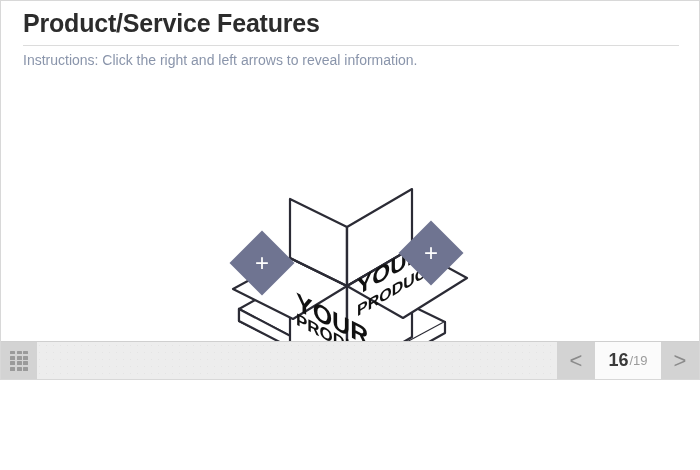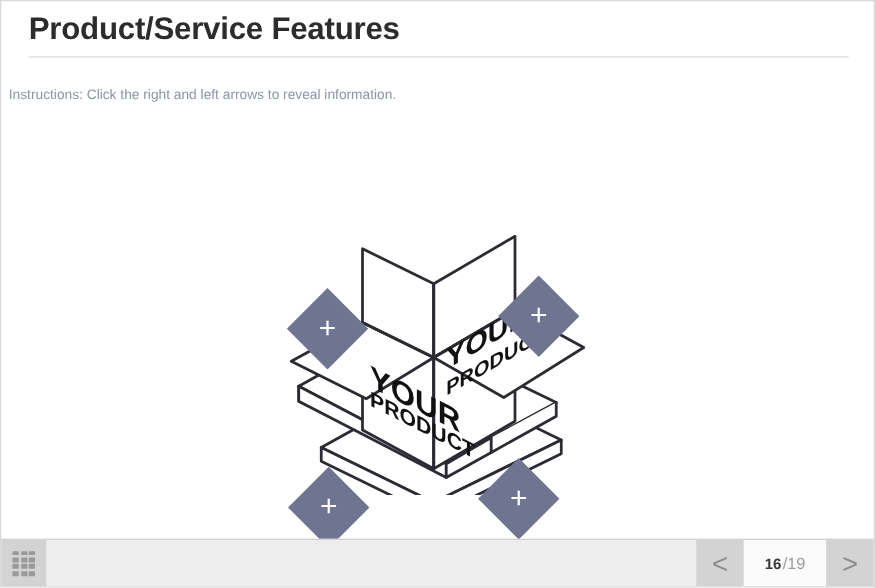--- a/index.html
+++ b/index.html
@@ -9,21 +9,21 @@
   }
   body {
     width: 700px;
     height: 470px;
     font-family: "Liberation Sans", sans-serif;
     overflow: hidden;
   }
   #slide {
     position: relative;
     width: 700px;
-    height: 470px;
+    height: 380px;
     box-sizing: border-box;
     border: 1px solid #d8d8d8;
     background: #ffffff;
     overflow: hidden;
   }
 
   
   #header {
     position: absolute;
     left: 0; top: 0;
@@ -43,26 +43,25 @@
   #title-rule {
     position: absolute;
     left: 22px;
     top: 44px;
     width: 656px;
     height: 1px;
     background: #dcdcdc;
   }
   #instructions {
     position: absolute;
-    left: 6px;
+    left: 22px;
     top: 51px;
-    font-size: 11px;
+    font-size: 14px;
     color: #8a95ab;
     white-space: nowrap;
-    margin-top: 18px;
   }
 
   
   #stage {
     position: absolute;
     left: 0;
     top: 80px;
     width: 698px;
     height: 352px;
   }
@@ -175,21 +174,21 @@
   #page-counter {
     width: 66px;
     height: 37px;
     background: #fbfbfb;
     display: flex;
     align-items: center;
     justify-content: center;
     user-select: none;
   }
   #page-current {
-    font-size: 12px;
+    font-size: 18px;
     font-weight: bold;
     color: #3b3b3b;
   }
   #page-total {
     font-size: 13px;
     color: #9b9b9b;
     margin-left: 1px;
   }
 </style>
 </head>

